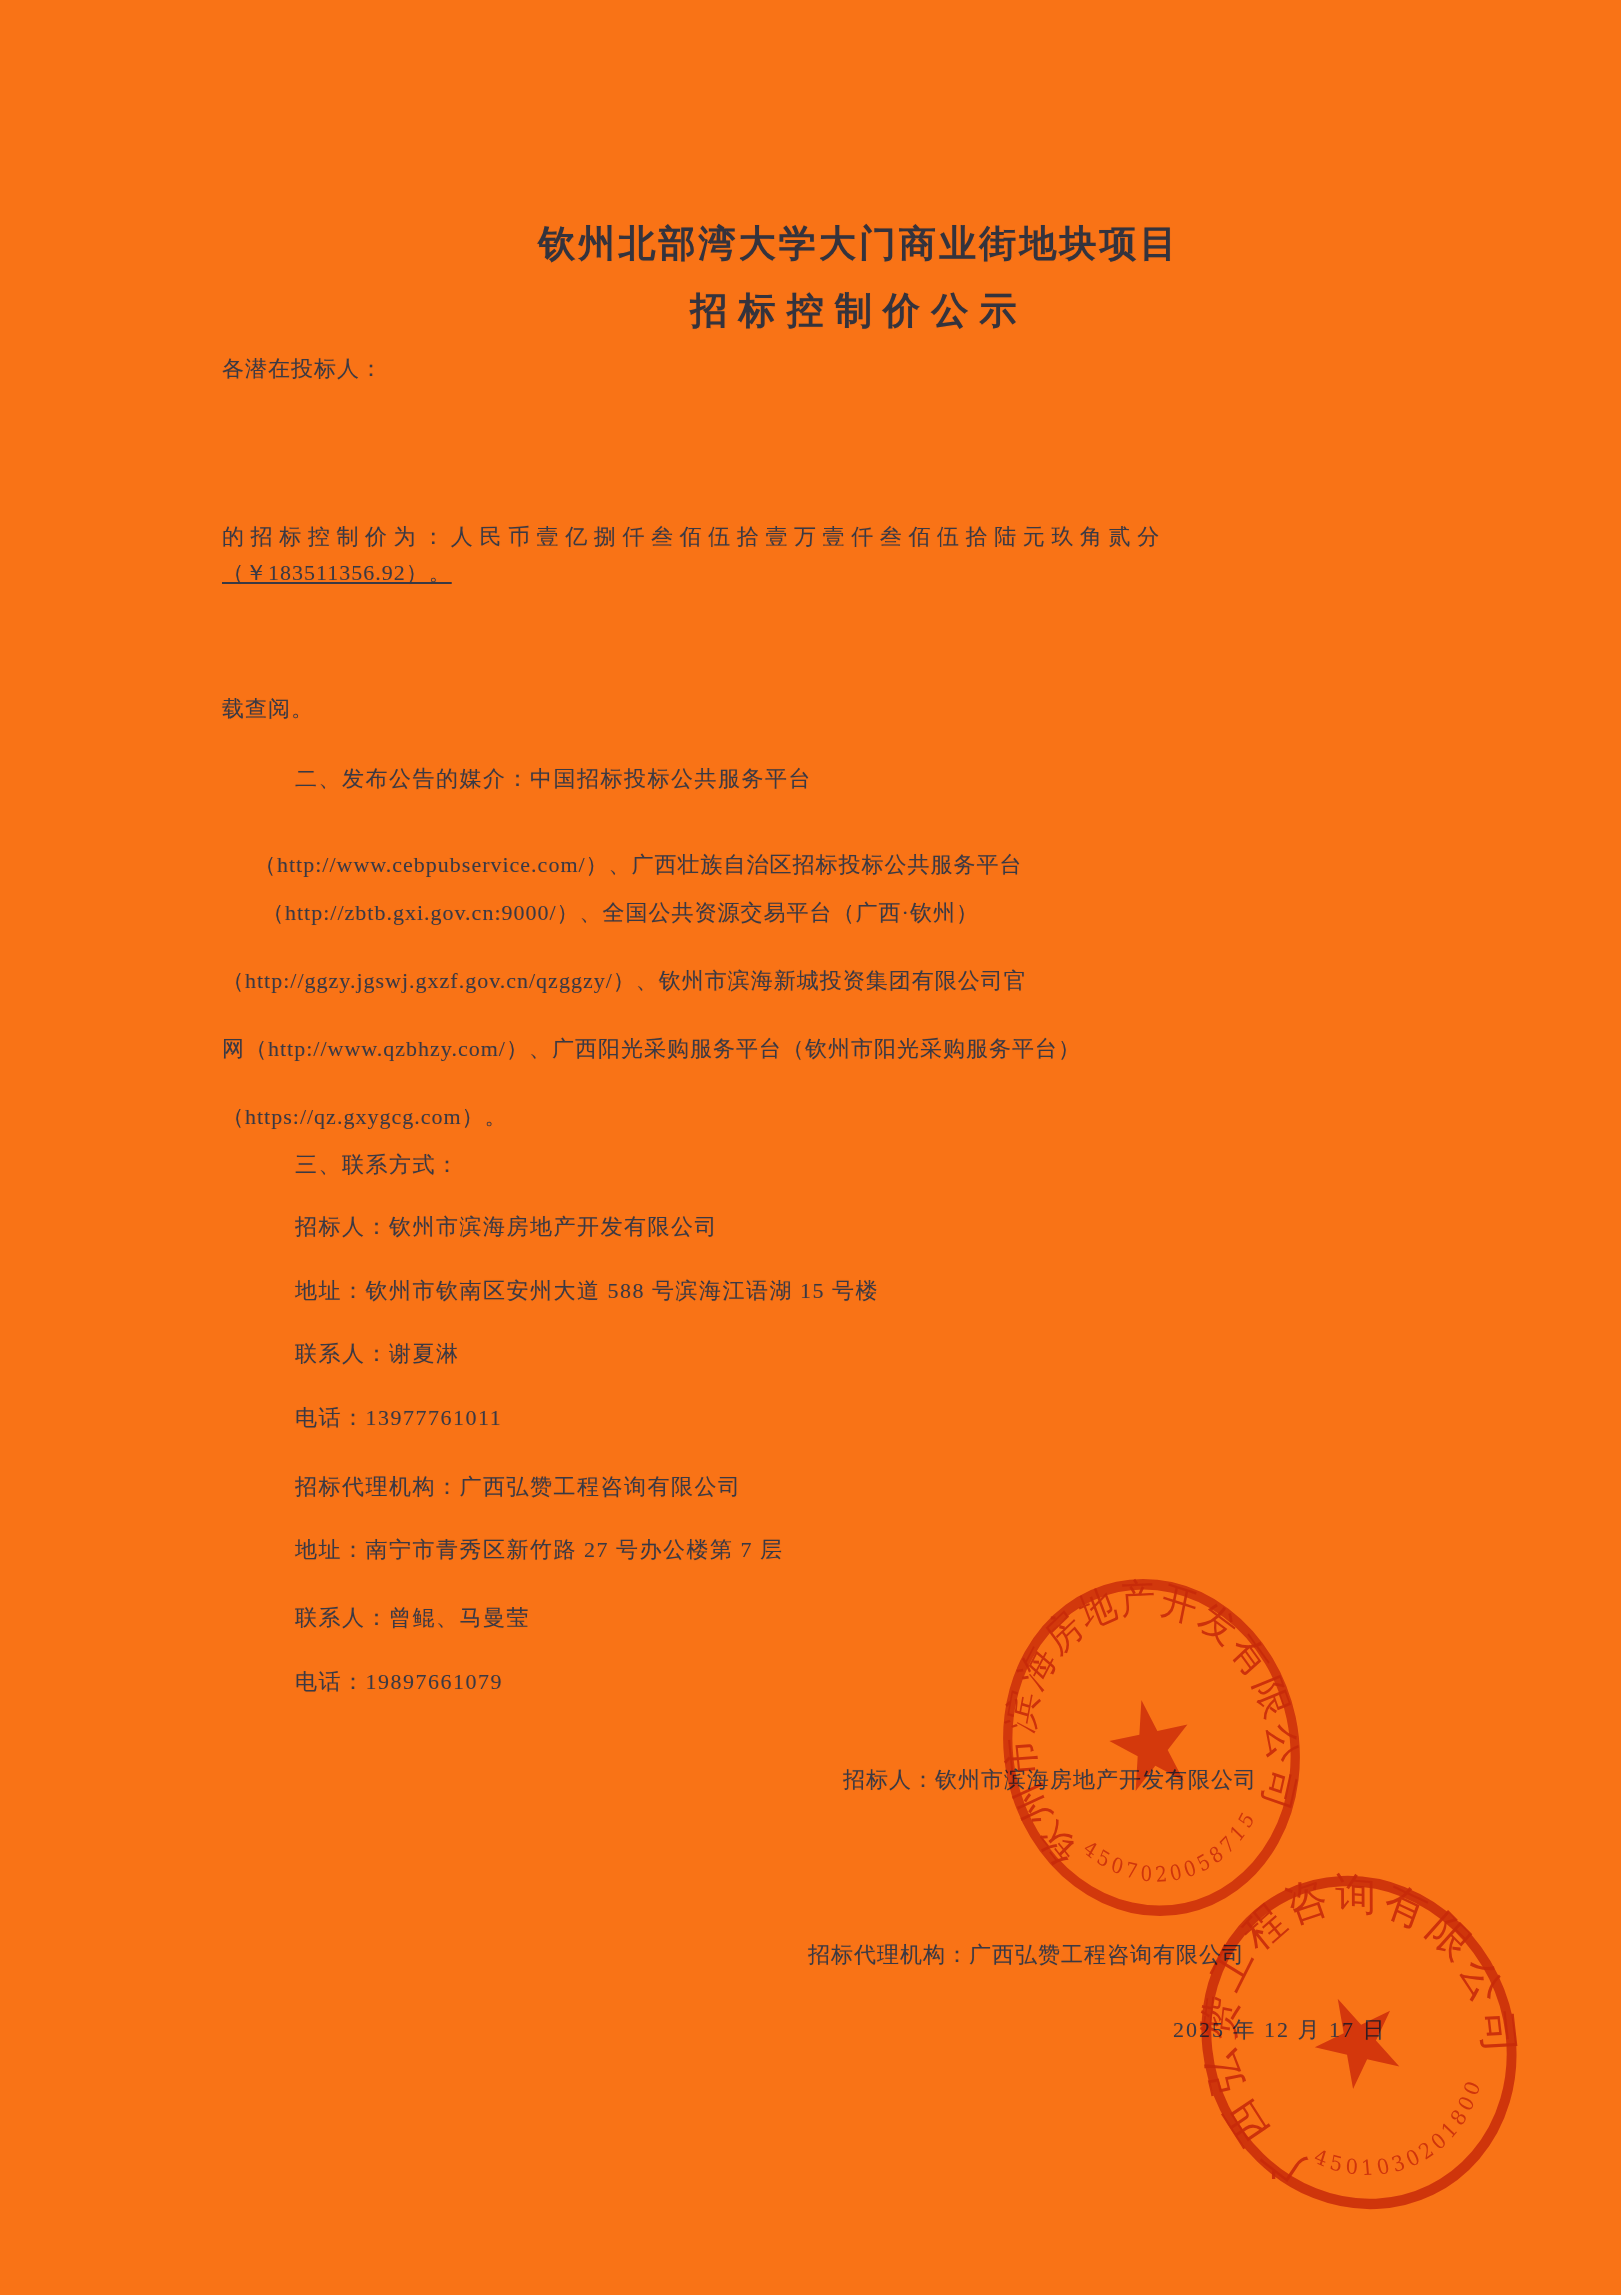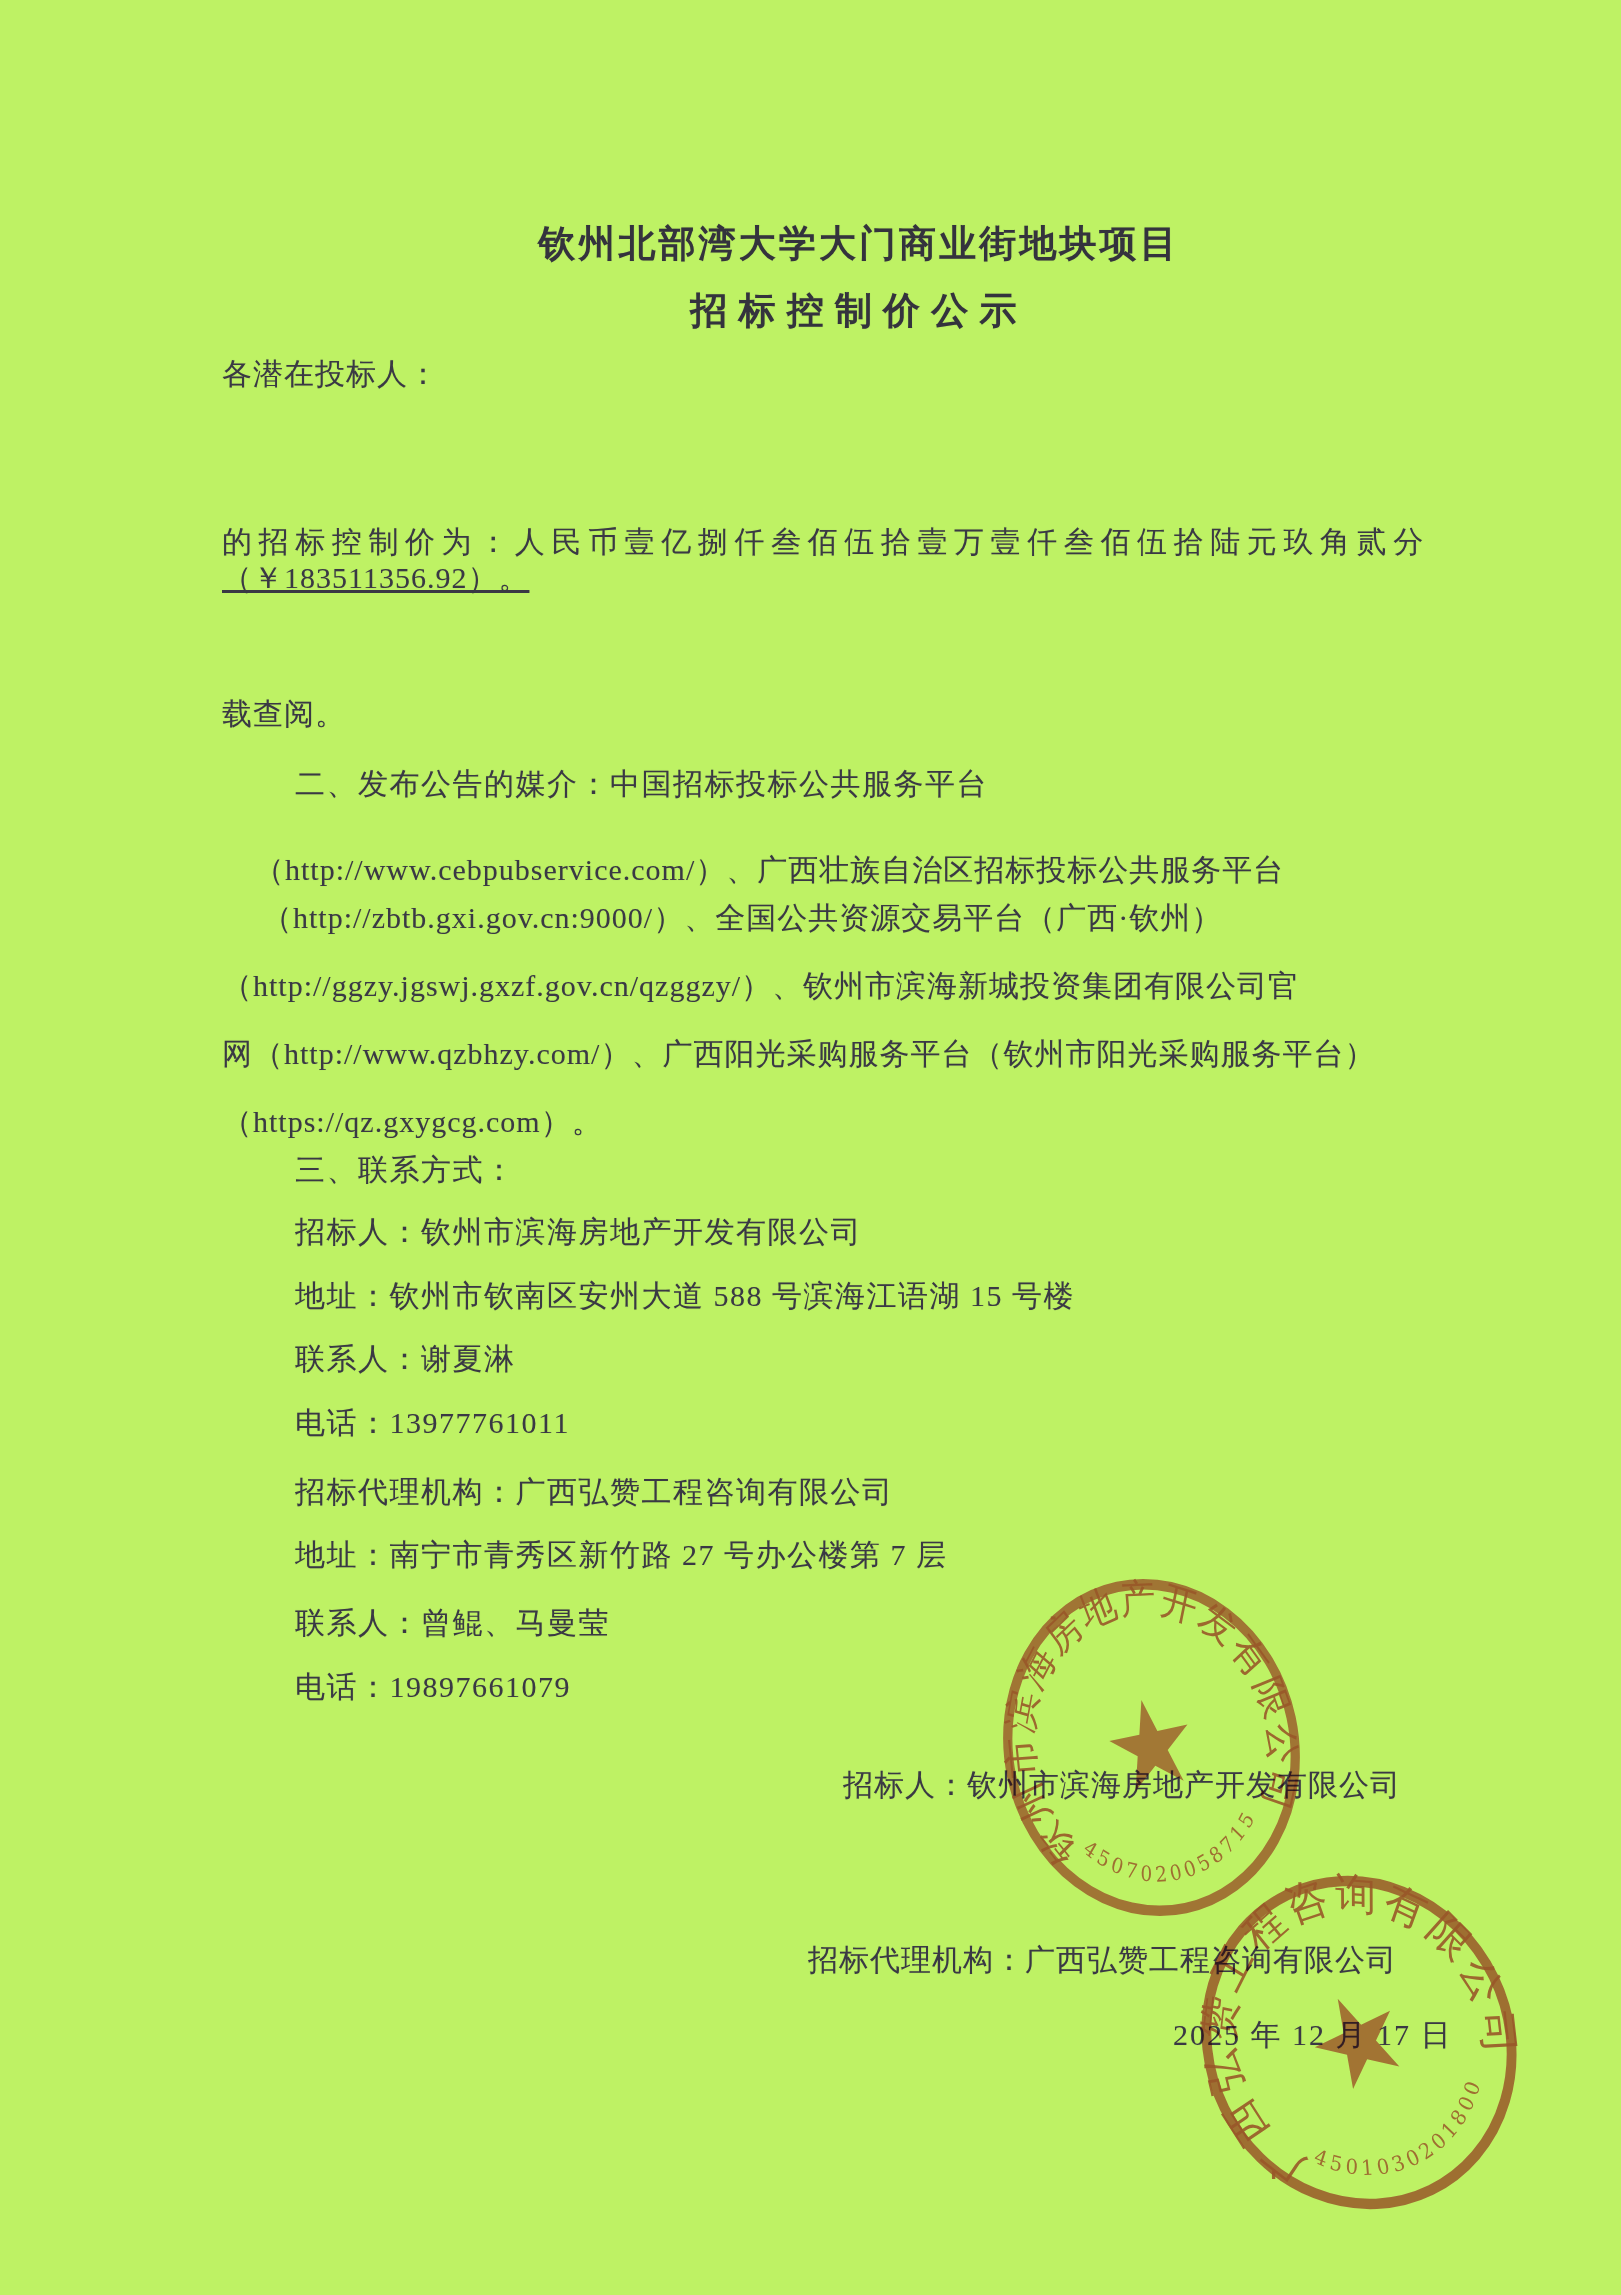--- a/index.html
+++ b/index.html
@@ -4,25 +4,25 @@
 <style>
   html, body { margin: 0; padding: 0; background: #ffffff; }
   body {
     width: 1622px; height: 2295px;
     position: relative;
     font-family: "Liberation Serif", "DejaVu Serif", serif;
     overflow: hidden;
   }
   .page {
     position: absolute; inset: 0;
-    background: #bef264;
+    background: #f97316;
   }
   .line {
     position: absolute;
-    font-size: 30px;
+    font-size: 22px;
     color: #3a3944;
     letter-spacing: 1px;
     white-space: nowrap;
     text-shadow: 0 0 1px rgba(60,58,70,0.22);
   }
   .title-line {
     position: absolute;
     left: 271px; width: 1176px;
     text-align: center;
     font-size: 37px; font-weight: 700;

